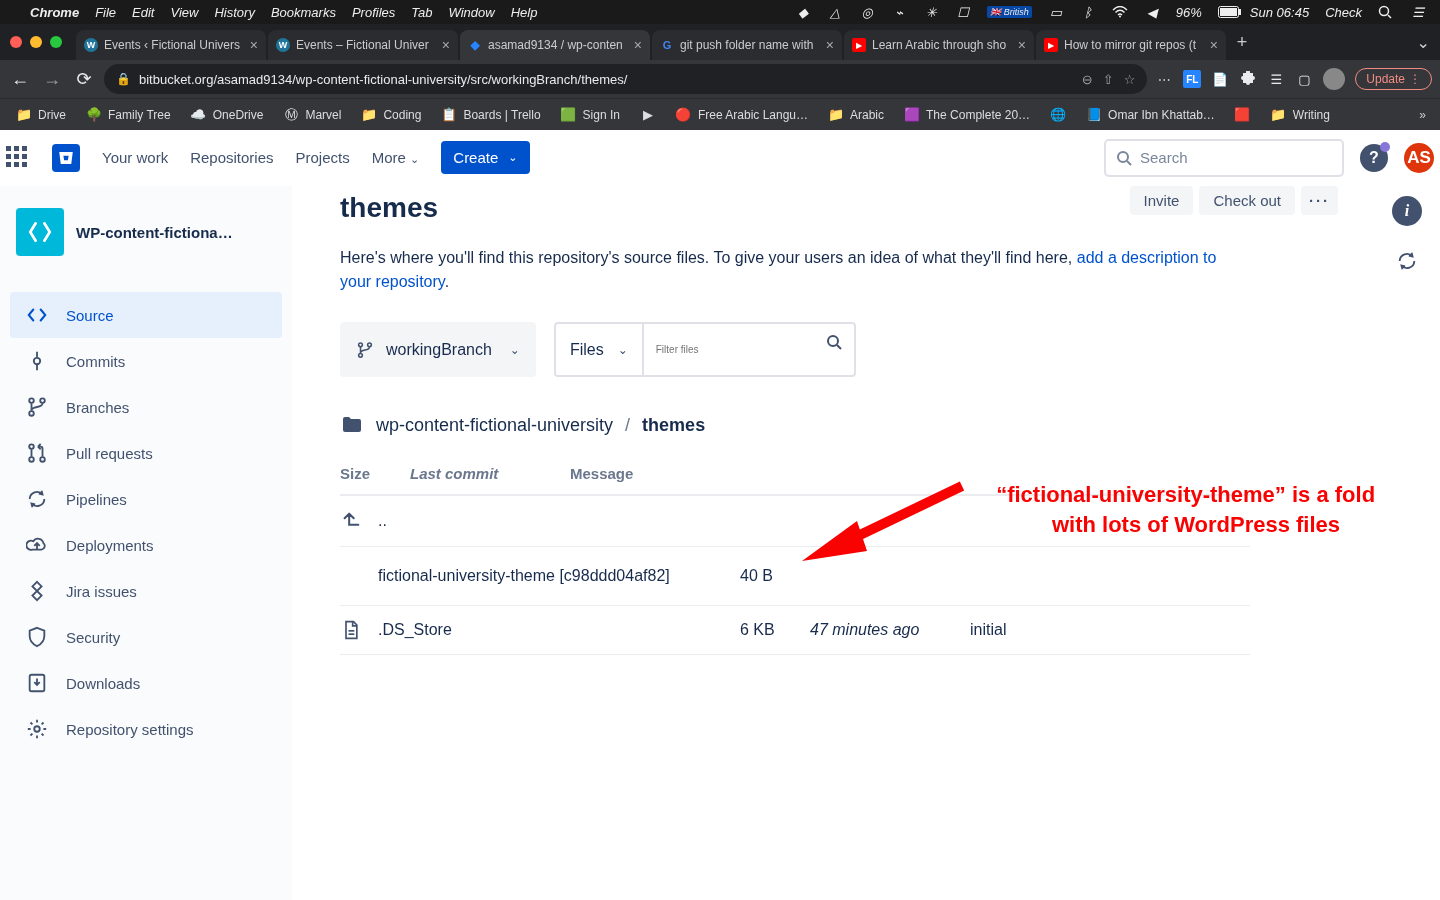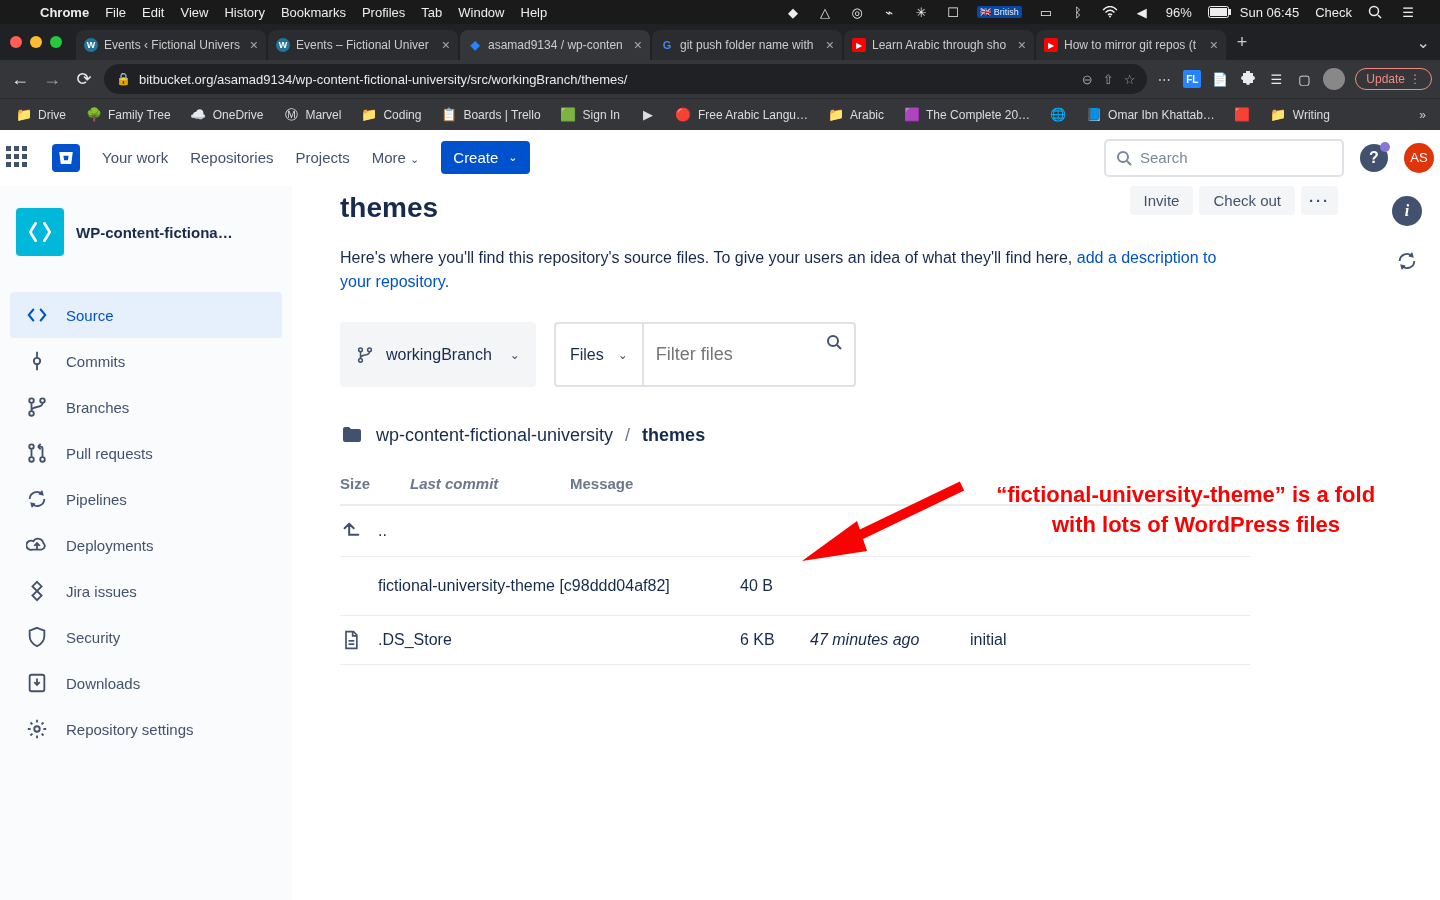--- a/index.html
+++ b/index.html
@@ -1,18 +1,18 @@
 <!DOCTYPE html>
 <html><head>
 <meta charset="utf-8">
 <style>
   * { box-sizing: border-box; margin: 0; padding: 0; }
   html, body { width: 1440px; height: 900px; font-family: -apple-system, BlinkMacSystemFont, "Segoe UI", Helvetica, Arial, sans-serif; overflow: hidden; background: #fff; }
   
-  .mac-menubar { height: 24px; background: #1a1a1a; color: #eee; display: flex; align-items: center; font-size: 13px; padding: 0 24px; justify-content: space-between; }
+  .mac-menubar { height: 24px; background: #1a1a1a; color: #eee; display: flex; align-items: center; font-size: 13px; padding: 0 14px; justify-content: space-between; font-style: italic; }
   .mac-left, .mac-right { display: flex; align-items: center; gap: 16px; }
   .mac-left .apple { font-size: 15px; }
   .mac-left span, .mac-right span { color: #eee; }
   .mac-right .ic { width: 16px; text-align: center; }
   .mac-right .flag { background:#0747a6; color:#fff; font-size:9px; padding:1px 3px; border-radius:2px; }
   
   .chrome-tabs { height: 36px; background: #202124; display: flex; align-items: center; padding-left: 10px; gap: 2px; }
   .traffic { display:flex; gap:8px; margin-right:12px; }
   .traffic .dot { width:12px; height:12px; border-radius:50%; }
   .dot.r { background:#ff5f57; } .dot.y { background:#febc2e; } .dot.g { background:#28c840; }
@@ -45,21 +45,21 @@
   .bb-apps { width:24px; height:24px; display:grid; grid-template-columns:repeat(3,5px); grid-template-rows:repeat(3,5px); gap:3px; cursor:pointer; }
   .bb-apps div { background:#42526e; }
   .bb-logo { width:28px; height:28px; background:#0052cc; border-radius:4px; display:flex; align-items:center; justify-content:center; }
   .bb-left { display:flex; align-items:center; gap:22px; }
   .bb-link { color:#42526e; font-size:15px; cursor:pointer; }
   .bb-create { background:#0052cc; color:#fff; border-radius:4px; padding:8px 12px; font-size:15px; display:flex; align-items:center; gap:10px; cursor:pointer; font-weight:500; }
   .bb-right { margin-left:auto; display:flex; align-items:center; gap:16px; }
   .bb-search { width:240px; height:38px; border:2px solid #dfe1e6; border-radius:5px; display:flex; align-items:center; padding:0 10px; gap:8px; color:#7a869a; font-size:15px; }
   .bb-help { width:28px; height:28px; border-radius:50%; background:#42526e; color:#fff; display:flex; align-items:center; justify-content:center; font-weight:700; position:relative; }
   .bb-help::after { content:""; position:absolute; top:-2px; right:-2px; width:10px; height:10px; border-radius:50%; background:#8777d9; }
-  .bb-avatar { width:30px; height:30px; border-radius:50%; background:#de350b; color:#fff; display:flex; align-items:center; justify-content:center; font-weight:400; font-size:13px; }
+  .bb-avatar { width:30px; height:30px; border-radius:50%; background:#de350b; color:#fff; display:flex; align-items:center; justify-content:center; font-weight:700; font-size:17px; }
   
   .bb-body { display:flex; height: calc(900px - 24px - 36px - 38px - 32px - 56px); background:#fff; }
   .bb-sidebar { width:292px; background:#fafbfc; padding:16px 10px; }
   .repo-title-card { display:flex; align-items:center; gap:12px; padding:6px 6px 16px 6px; }
   .repo-icon { width:48px; height:48px; background:#00b8d9; border-radius:4px; display:flex; align-items:center; justify-content:center; color:#fff; }
   .repo-name { font-weight:600; color:#172b4d; font-size:15px; white-space:nowrap; overflow:hidden; text-overflow:ellipsis; max-width:190px; }
   .side-item { display:flex; align-items:center; gap:18px; padding:12px 16px; border-radius:4px; color:#42526e; font-size:15px; cursor:pointer; }
   .side-item.active { background:#e6effc; color:#0052cc; }
   .side-item .sic { width:22px; height:22px; display:flex; align-items:center; justify-content:center; }
   .side-item .sic svg { width:22px; height:22px; }
@@ -70,21 +70,21 @@
   .title-row { display:flex; align-items:flex-start; }
   .title-actions { margin-left:auto; display:flex; gap:6px; }
   .ghost-btn { background:#f4f5f7; color:#42526e; border-radius:4px; padding:6px 14px; font-size:15px; cursor:pointer; }
   .ghost-btn.icon-only { padding:6px 8px; font-weight:700; letter-spacing:2px; }
   .desc { color:#172b4d; font-size:16px; margin-top:22px; line-height:1.5; max-width:880px; }
   .desc a { color:#0052cc; text-decoration:none; }
   .controls-row { display:flex; gap:18px; margin-top:28px; }
   .branch-dd { background:#f4f5f7; border-radius:4px; padding:10px 16px; display:flex; align-items:center; gap:12px; font-size:16px; color:#172b4d; cursor:pointer; }
   .filter-group { display:flex; border:2px solid #dfe1e6; border-radius:4px; overflow:hidden; }
   .files-dd { padding:10px 14px; display:flex; align-items:center; gap:14px; color:#172b4d; border-right:2px solid #dfe1e6; cursor:pointer; }
-  .filter-input { border:none; outline:none; padding:20px 12px; font-size:18px; width:170px; color:#172b4d; }
+  .filter-input { border:none; outline:none; padding:20px 12px; font-size:10px; width:170px; color:#172b4d; }
   .filter-search { padding:10px 12px; color:#42526e; cursor:pointer; }
   .breadcrumb { margin-top:36px; display:flex; align-items:center; gap:12px; font-size:18px; color:#172b4d; }
   .breadcrumb .sep { color:#6b778c; }
   .breadcrumb .current { font-weight:600; }
   .bc-folder { width:24px; height:24px; }
   .file-table { margin-top:16px; width:910px; }
   .ft-head { display:flex; border-bottom:2px solid #ebecf0; padding:12px 0; color:#6b778c; font-size:15px; font-weight:600; }
   .col-name { width:400px; } .col-size { width:70px; } .col-commit { width:160px;font-style:italic; } .col-msg { flex:1; }
   .ft-row { display:flex; align-items:center; padding:14px 0; border-bottom:1px solid #ebecf0; color:#172b4d; font-size:16px; }
   .ft-row .fname { display:flex; align-items:center; gap:16px; }

